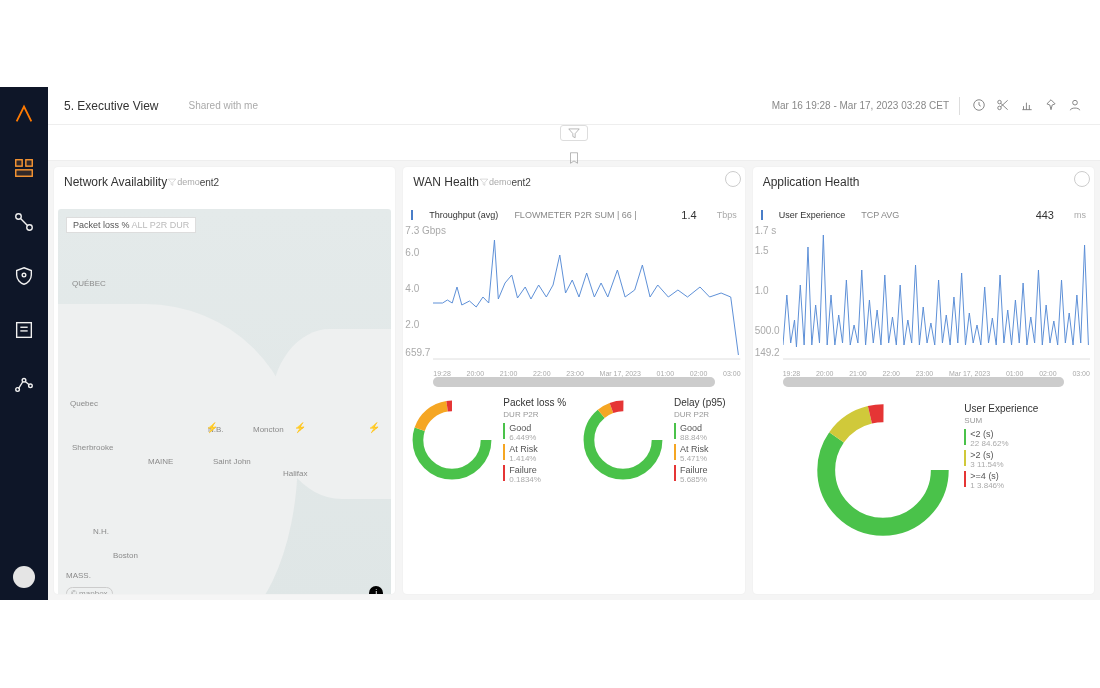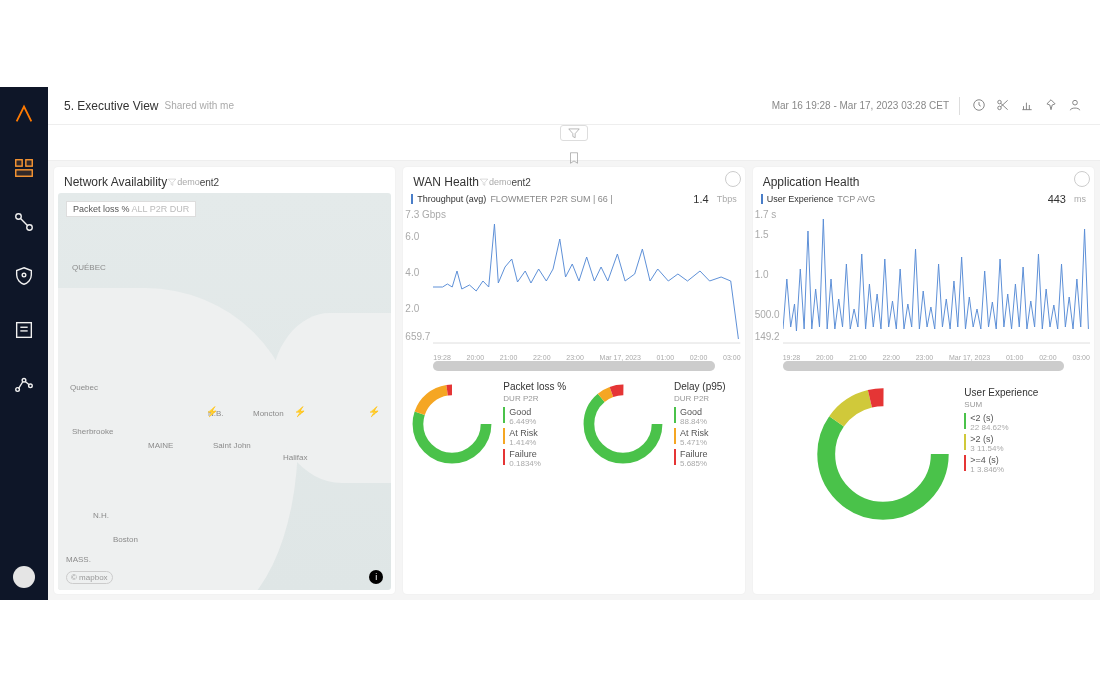--- a/index.html
+++ b/index.html
@@ -7,52 +7,52 @@
 .frame { position:absolute; top:87px; left:0; width:1100px; height:513px; }
 .sidebar { position:absolute; left:0; top:0; width:48px; height:513px; background:#0e1628; display:flex; flex-direction:column; align-items:center; padding-top:16px; gap:28px; }
 .sidebar svg { width:22px; height:22px; }
 .logo-icon { stroke:#ff7a00; stroke-width:2; fill:none; }
 .side-icon { stroke:#f0f0f0; stroke-width:1.5; fill:none; }
 .side-icon.active rect { stroke:#ff9a33; fill:rgba(255,154,51,.15); }
 .side-avatar { width:22px; height:22px; border-radius:50%; background:#e5e5e5; margin-top:auto; margin-bottom:12px; }
 .content { position:absolute; left:48px; top:0; width:1052px; height:513px; background:#f5f5f5; }
 .topbar { height:38px; display:flex; align-items:center; padding:0 16px; font-size:11px; color:#333; gap:6px; background:#fff; border-bottom:1px solid #eee;}
 .topbar .title { font-size:12px; color:#333; }
-.topbar .sub  { color:#aaa; font-size:10px; }
+.topbar .sub  { color:#aaa; font-size:10px;margin-left:24px; }
 .topbar .spacer { flex:1; }
 .topbar .range { font-size:10px; color:#888; line-height:12px; }
 .topbar .range .line1 { display:flex; align-items:center; gap:4px; }
 .topbar .icon-btn svg { width:14px; height:14px; stroke:#777; fill:none; stroke-width:1.5; }
 .topbar .icon-btn { padding:2px; cursor:pointer; }
 .topbar .divider { width:1px; height:18px; background:#ddd; margin:0 4px; }
 .filter-row { height:36px; display:flex; align-items:center; padding:0 12px; gap:10px; background:#fff; border-bottom:1px solid #eee;flex-direction:column;}
 .filter-box { flex:1; height:26px; border:1px solid #ddd; border-radius:3px; display:flex; align-items:center; padding:0 6px; }
 .filter-box svg { width:14px; height:14px; stroke:#888; fill:none; }
 .bookmark svg { width:14px; height:14px; stroke:#888; fill:none; }
 .color-opt { font-size:10px; color:#666; line-height:11px; }
 .color-opt .val { color:#aaa; }
 .share-icons svg { width:14px; height:14px; stroke:#ff9a33; fill:none; margin-left:6px; }
 .panels { display:flex; gap:8px; padding:6px; height:calc(513px - 38px - 36px); }
 .panel { background:#fff; border-radius:4px; flex:1; position:relative; overflow:hidden; box-shadow:0 0 2px rgba(0,0,0,.06);}
-.panel-header { display:flex; align-items:center; padding:8px 10px 4px; }
+.panel-header { display:flex; align-items:center; padding:8px 10px 20px; }
 .panel-title { font-size:12px; font-weight:500; color:#333; }
 .chip-filter { font-size:9px; color:#aaa; }
 .chip-ent { font-size:10px; color:#444; }
 .panel-actions { position:absolute; top:4px; right:4px; display:flex; gap:3px;}
 .round-btn { width:16px;height:16px;border:1px solid #ccc;border-radius:50%; }
 
 .map { position:relative; height:calc(100% - 30px); margin:0 4px 4px; background:linear-gradient(180deg,#e4eaea 0%, #dfe6e6 100%); border-radius:3px; overflow:hidden;}
 .map .badge { position:absolute; top:8px; left:8px; background:#fff; border:1px solid #ddd; padding:2px 6px; font-size:9px; color:#555;}
 .map .land { position:absolute; background:#eef0f0;}
 .map .txt { position:absolute; font-size:8px; color:#8b8b8b; }
 .map .mapbox { position:absolute; bottom:6px; left:8px; font-size:8px; color:#999; border:1px solid #ccc; padding:1px 4px; border-radius:8px;}
 .map .info-btn { position:absolute; bottom:6px; right:8px; width:14px; height:14px; border-radius:50%; background:#000; color:#fff; font-size:9px; text-align:center; line-height:14px;}
 .map .marker { position:absolute; width:10px; height:10px; }
 .map .marker::before { content:"⚡"; font-size:10px; color:#333; position:absolute; top:-5px; }
-.chart-meta { font-size:9px; color:#999; display:flex; align-items:center; gap:4px; padding:0 8px;}
+.chart-meta { font-size:9px; color:#999; display:flex; align-items:center; gap:16px; padding:0 8px;}
 .chart-meta .bar { width:2px; height:10px; background:#4a7ec8; display:inline-block;}
 .chart-meta .label { color:#888; }
 .chart-meta .val { font-size:11px; color:#333; margin-left:auto; margin-right:4px;}
 .chart-meta .unit { color:#aaa;}
 .chart { position:relative; height:150px; margin-top:4px; }
 .chart svg { width:100%; height:100%; }
 .chart .y-label { position:absolute; left:2px; font-size:10px; color:#aaa;}
 .chart .x-labels { position:absolute; bottom:-2px; left:30px; right:4px; display:flex; justify-content:space-between; font-size:7px; color:#aaa;}
 .scroll-track { height:10px; background:#eee; margin:2px 30px 0; border-radius:5px; position:relative;}
 .scroll-thumb { position:absolute; left:0; right:0; top:0; bottom:0; background:#ccc; border-radius:5px;}

